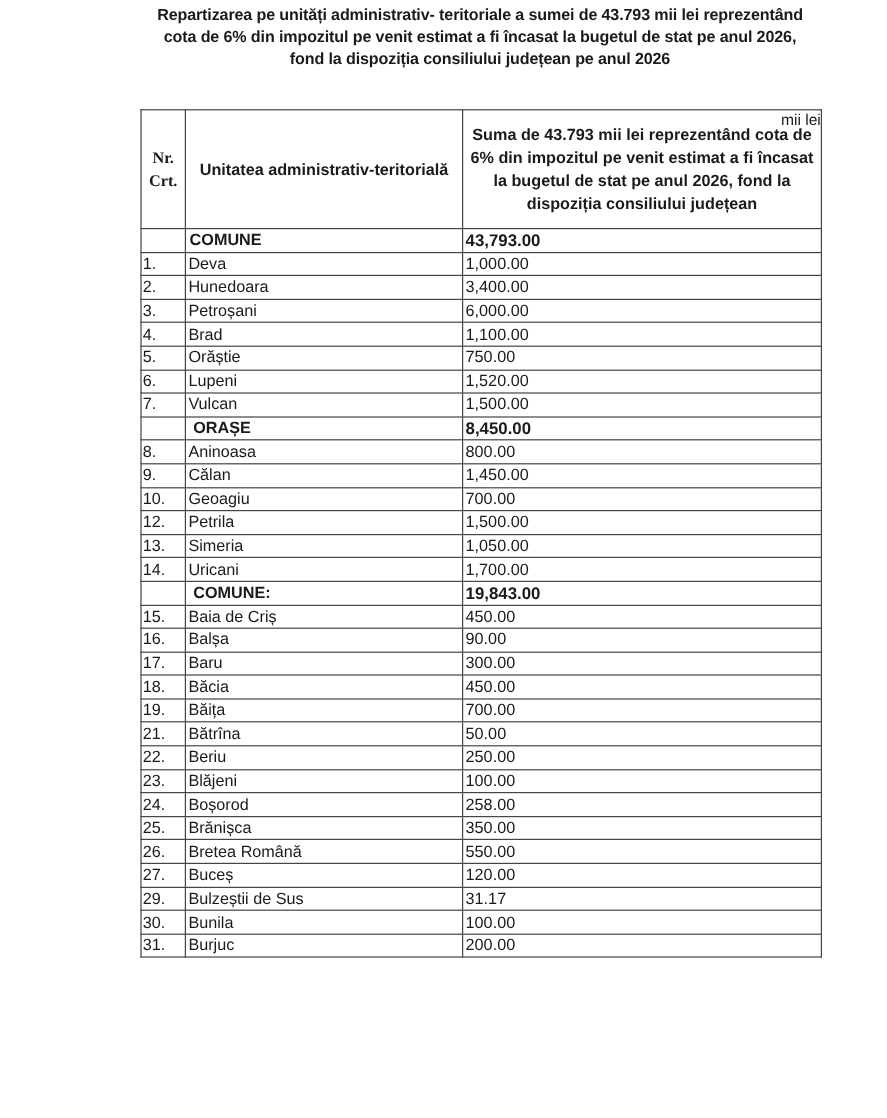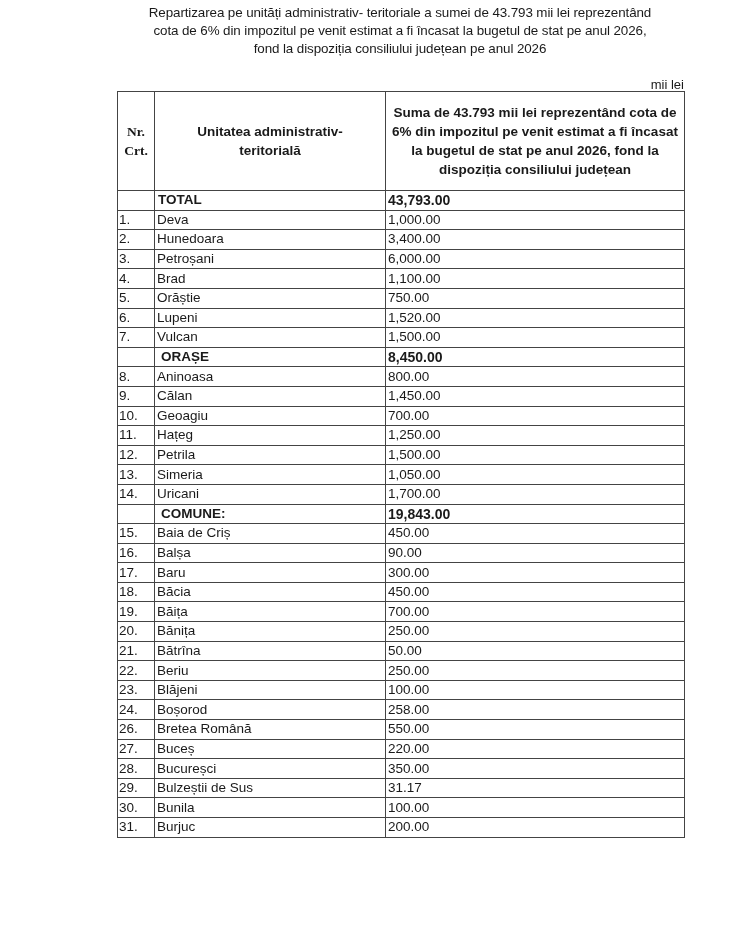--- a/index.html
+++ b/index.html
@@ -14,30 +14,30 @@
       overflow: hidden;
       font-family: "Liberation Sans", sans-serif;
       color: #1a1a1a;
     }
     .title {
       position: absolute;
       left: 100px;
       top: 4px;
       width: 600px;
       text-align: center;
-      font-weight: normal;
+      font-weight: bold;
       font-size: 13.4px;
       line-height: 18px;
       letter-spacing: -0.1px;
     }
     .title div { white-space: nowrap; }
     .unit {
       position: absolute;
       right: 55px;
-      top: 77px;
+      top: 92px;
       font-size: 13px;
     }
     table {
       position: absolute;
       left: 117px;
       top: 91px;
       border-collapse: collapse;
       width: 567px;
       table-layout: fixed;
     }
@@ -54,21 +54,21 @@
       overflow: hidden;
     }
     thead th {
       height: 98px;
       font-weight: bold;
       font-size: 13.5px;
       line-height: 19px;
       text-align: center;
       vertical-align: middle;
       white-space: normal;
-      padding: 0 18px;
+      padding: 0 8px;
     }
     thead th.nr { padding: 0; font-family: Liberation Serif, serif; }
     thead th.h3 { padding: 0 6px; }
     td.num { text-align: left; padding-left: 1px; }
     td.val { text-align: left; padding-right: 3px; }
     tr.group td { font-weight: bold; }
     tr.group td.name { padding-left: 3px; }
     tr.group td.name.indent { padding-left: 6px; }
     tr.total td.val, tr.group td.val { font-weight: bold; font-size: 14px; }
   </style>
@@ -92,21 +92,21 @@
   <thead>
     <tr>
       <th class="nr">Nr. Crt.</th>
       <th>Unitatea administrativ-teritorială</th>
       <th class="h3">Suma de  43.793 mii lei reprezentând cota de 6% din impozitul pe venit estimat a fi încasat la bugetul de stat pe anul 2026, fond la dispoziția consiliului județean</th>
     </tr>
   </thead>
   <tbody id="tbody">
     <tr class="total group">
       <td class="num"></td>
-      <td class="name">TOTAL</td>
+      <td class="name">COMUNE</td>
       <td class="val">43,793.00</td>
     </tr>
       <tr>
         <td class="num">1.</td>
         <td class="name">Deva</td>
         <td class="val">1,000.00</td>
       </tr>
       <tr>
         <td class="num">2.</td>
         <td class="name">Hunedoara</td>
@@ -151,25 +151,20 @@
         <td class="num">9.</td>
         <td class="name">Călan</td>
         <td class="val">1,450.00</td>
       </tr>
       <tr>
         <td class="num">10.</td>
         <td class="name">Geoagiu</td>
         <td class="val">700.00</td>
       </tr>
       <tr>
-        <td class="num">11.</td>
-        <td class="name">Hațeg</td>
-        <td class="val">1,250.00</td>
-      </tr>
-      <tr>
         <td class="num">12.</td>
         <td class="name">Petrila</td>
         <td class="val">1,500.00</td>
       </tr>
       <tr>
         <td class="num">13.</td>
         <td class="name">Simeria</td>
         <td class="val">1,050.00</td>
       </tr>
       <tr>
@@ -201,58 +196,53 @@
         <td class="num">18.</td>
         <td class="name">Băcia</td>
         <td class="val">450.00</td>
       </tr>
       <tr>
         <td class="num">19.</td>
         <td class="name">Băița</td>
         <td class="val">700.00</td>
       </tr>
       <tr>
-        <td class="num">20.</td>
-        <td class="name">Bănița</td>
-        <td class="val">250.00</td>
-      </tr>
-      <tr>
         <td class="num">21.</td>
         <td class="name">Bătrîna</td>
         <td class="val">50.00</td>
       </tr>
       <tr>
         <td class="num">22.</td>
         <td class="name">Beriu</td>
         <td class="val">250.00</td>
       </tr>
       <tr>
         <td class="num">23.</td>
         <td class="name">Blăjeni</td>
         <td class="val">100.00</td>
       </tr>
       <tr>
         <td class="num">24.</td>
         <td class="name">Boșorod</td>
         <td class="val">258.00</td>
       </tr>
       <tr>
+        <td class="num">25.</td>
+        <td class="name">Brănișca</td>
+        <td class="val">350.00</td>
+      </tr>
+      <tr>
         <td class="num">26.</td>
         <td class="name">Bretea Română</td>
         <td class="val">550.00</td>
       </tr>
       <tr>
         <td class="num">27.</td>
         <td class="name">Buceș</td>
-        <td class="val">220.00</td>
-      </tr>
-      <tr>
-        <td class="num">28.</td>
-        <td class="name">Bucureșci</td>
-        <td class="val">350.00</td>
+        <td class="val">120.00</td>
       </tr>
       <tr>
         <td class="num">29.</td>
         <td class="name">Bulzeștii de Sus</td>
         <td class="val">31.17</td>
       </tr>
       <tr>
         <td class="num">30.</td>
         <td class="name">Bunila</td>
         <td class="val">100.00</td>

